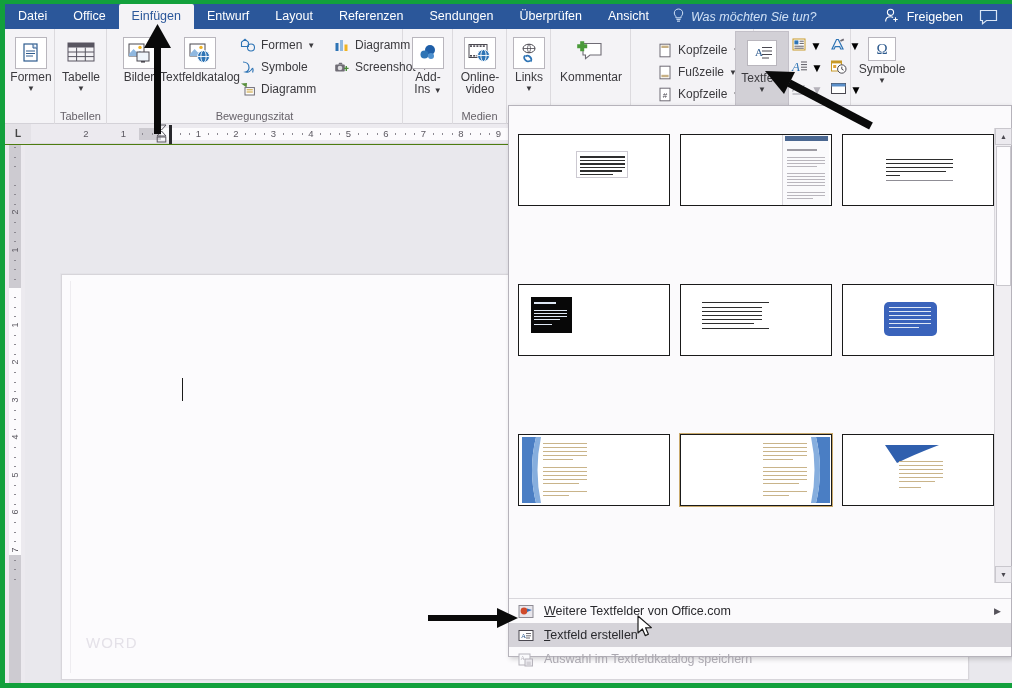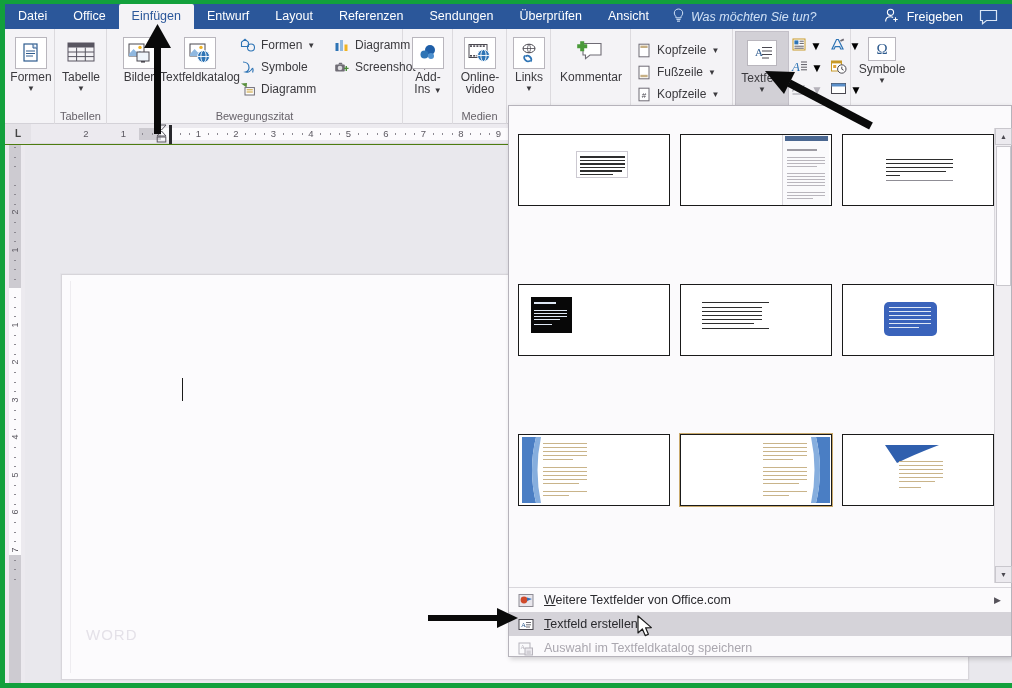--- a/index.html
+++ b/index.html
@@ -125,21 +125,21 @@
   .docarea { position:absolute; left:20px; top:141px; right:0; bottom:0; background:#e9e8ed; overflow:hidden; }
   .page {
     position:absolute; left:36px; top:129px; width:908px; height:406px;
     background:#fcfbfd;
     border:1px solid #d7d5da;
     box-shadow:0 0 0 1px rgba(0,0,0,0.02);
   }
   .page-inner { position:absolute; left:8px; top:6px; right:8px; bottom:6px; border-left:1px solid #eeecf0; }
   .caret { position:absolute; left:111px; top:97px; width:1px; height:23px; background:#1b1b1b; }
   .watermark {
-    position:absolute; left:24px; bottom:36px;
+    position:absolute; left:24px; bottom:28px;
     font-size:15px; color:#e4e1e8; letter-spacing:1px;
     font-family:"Liberation Sans", sans-serif; user-select:none;
   }
 
   
   .dropdown {
     position:absolute; left:503px; top:101px; width:504px; height:552px;
     background:#fbfafc;
     border:1px solid #b6b3bb;
     box-shadow:2px 2px 5px rgba(0,0,0,0.18);
@@ -158,21 +158,21 @@
   .gal-thumb {
     width:152px; height:72px; background:#ffffff;
     border:1.5px solid #1a1a1a;
     position:relative; overflow:hidden;
   }
   .gal-cell.sel .gal-thumb { outline:1px solid #c9a96b; }
   .gal-cap {
     margin-top:76px; text-align:center; font-size:12px; color:#55525a;
     position:absolute; left:-14px; right:-14px; top:72px;
   }
-  .dd-footer { position:absolute; left:0; right:0; bottom:0; height:69px; background:#fbfafc; border-top:1px solid #d9d7dc; }
+  .dd-footer { position:absolute; left:0; right:0; bottom:0; height:58px; background:#fbfafc; border-top:1px solid #d9d7dc; }
   .dd-item {
     height:24px; display:flex; align-items:center; gap:10px;
     padding-left:8px; font-size:12.5px; color:#2a2a2e;
   }
   .dd-item.hl { background:#d5d3d9; }
   .dd-item.disabled { color:#aaa7af; }
   .dd-item .mico { width:17px; height:17px; flex:none; display:flex; align-items:center; justify-content:center; }
   .dd-item .arrow { margin-left:auto; margin-right:10px; font-size:9px; color:#55525a; }
   .dd-item u { text-decoration:underline; }
 
@@ -449,21 +449,21 @@
         <div class="ico">
           <svg width="32" height="26" viewBox="0 0 32 26">
               <path d="M8 3.5h18v11.5H15l-4.5 3.6V15H8z" fill="#fff" stroke="#6f6c75" stroke-width="1.1"></path>
               <path d="M5.2 1.2h4v3h3v4h-3v3h-4v-3h-3v-4h3z" fill="#4a9a3a"></path>
             </svg>
         </div>
         <div class="cap">Kommentar</div>
       </div>
     </div>
 
-    <div class="group" style="left:626px;width:102px;">
+    <div class="group" style="left:647px;width:102px;">
       <div style="padding-top:6px;">
         <div class="smallrow">
           <span class="sico">
             <svg width="14" height="15" viewBox="0 0 14 15">
                 <rect x="2" y="1.2" width="10" height="12.6" fill="#fff" stroke="#6f6c75" stroke-width="1"></rect>
                 <rect x="3.4" y="2.6" width="7.2" height="2.4" fill="#c7b084"></rect>
               </svg>
           </span>
           <span class="scap">Kopfzeile</span>
           <span class="sdrop">▼</span>

